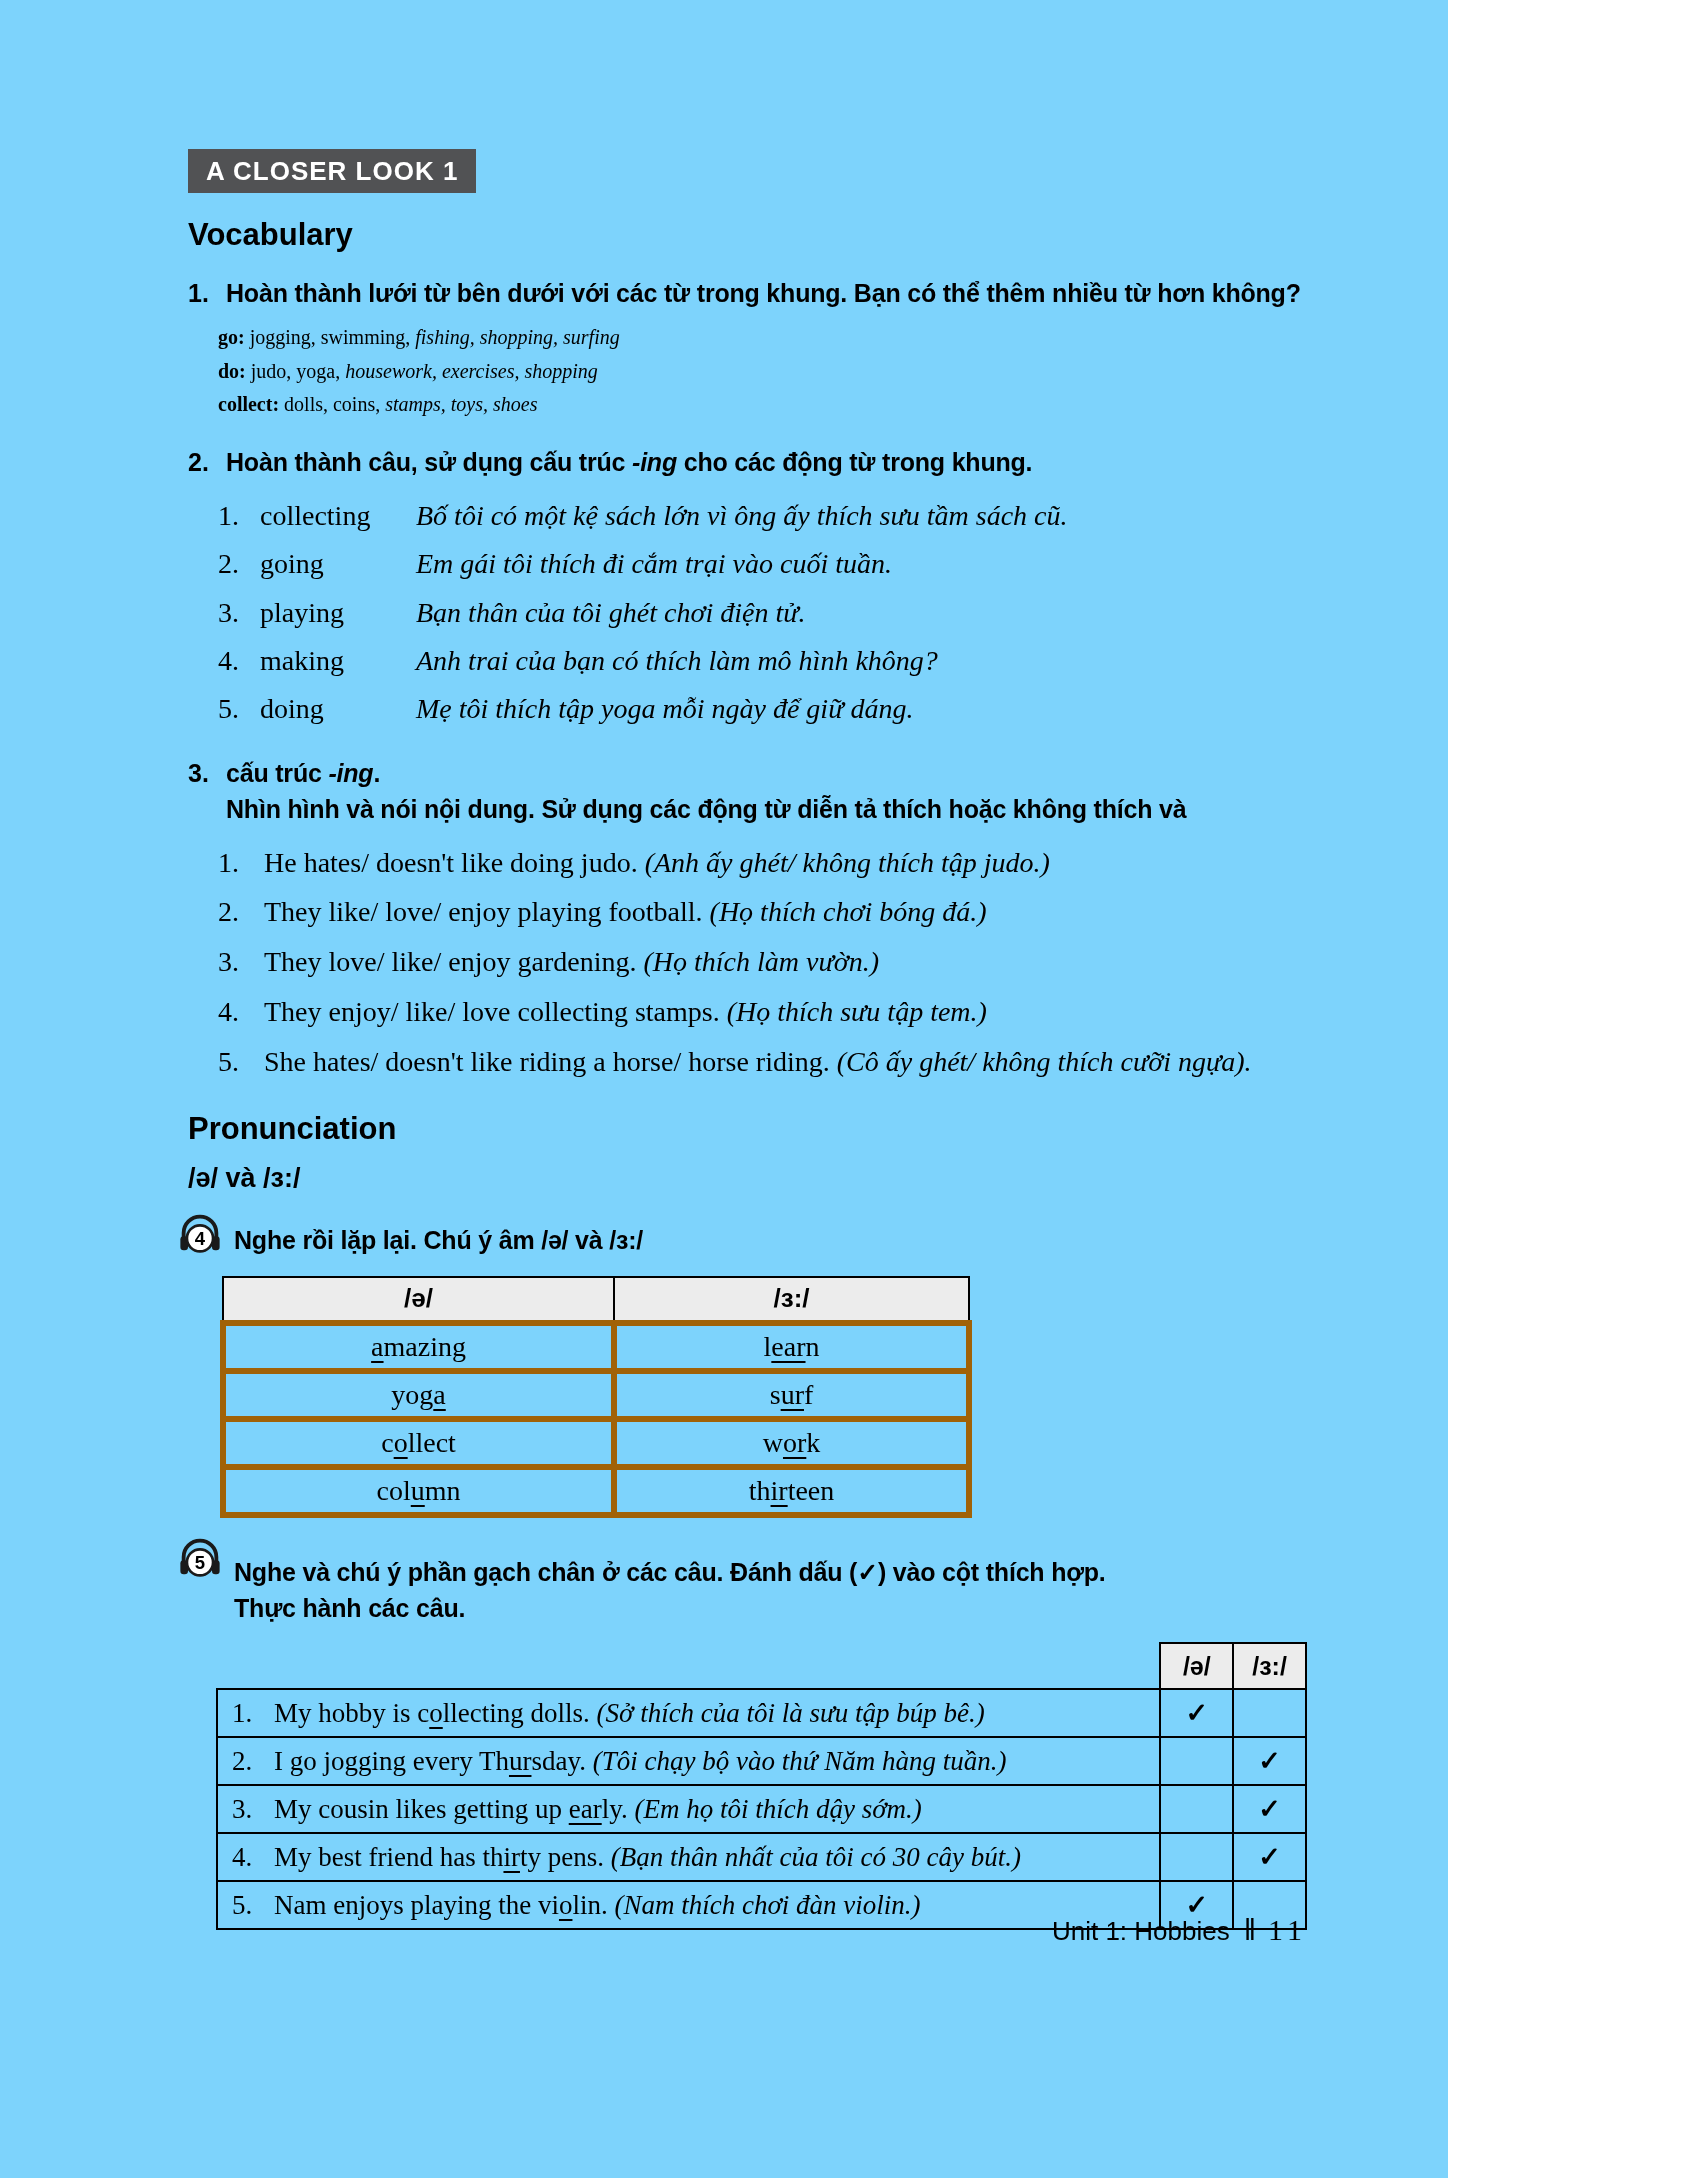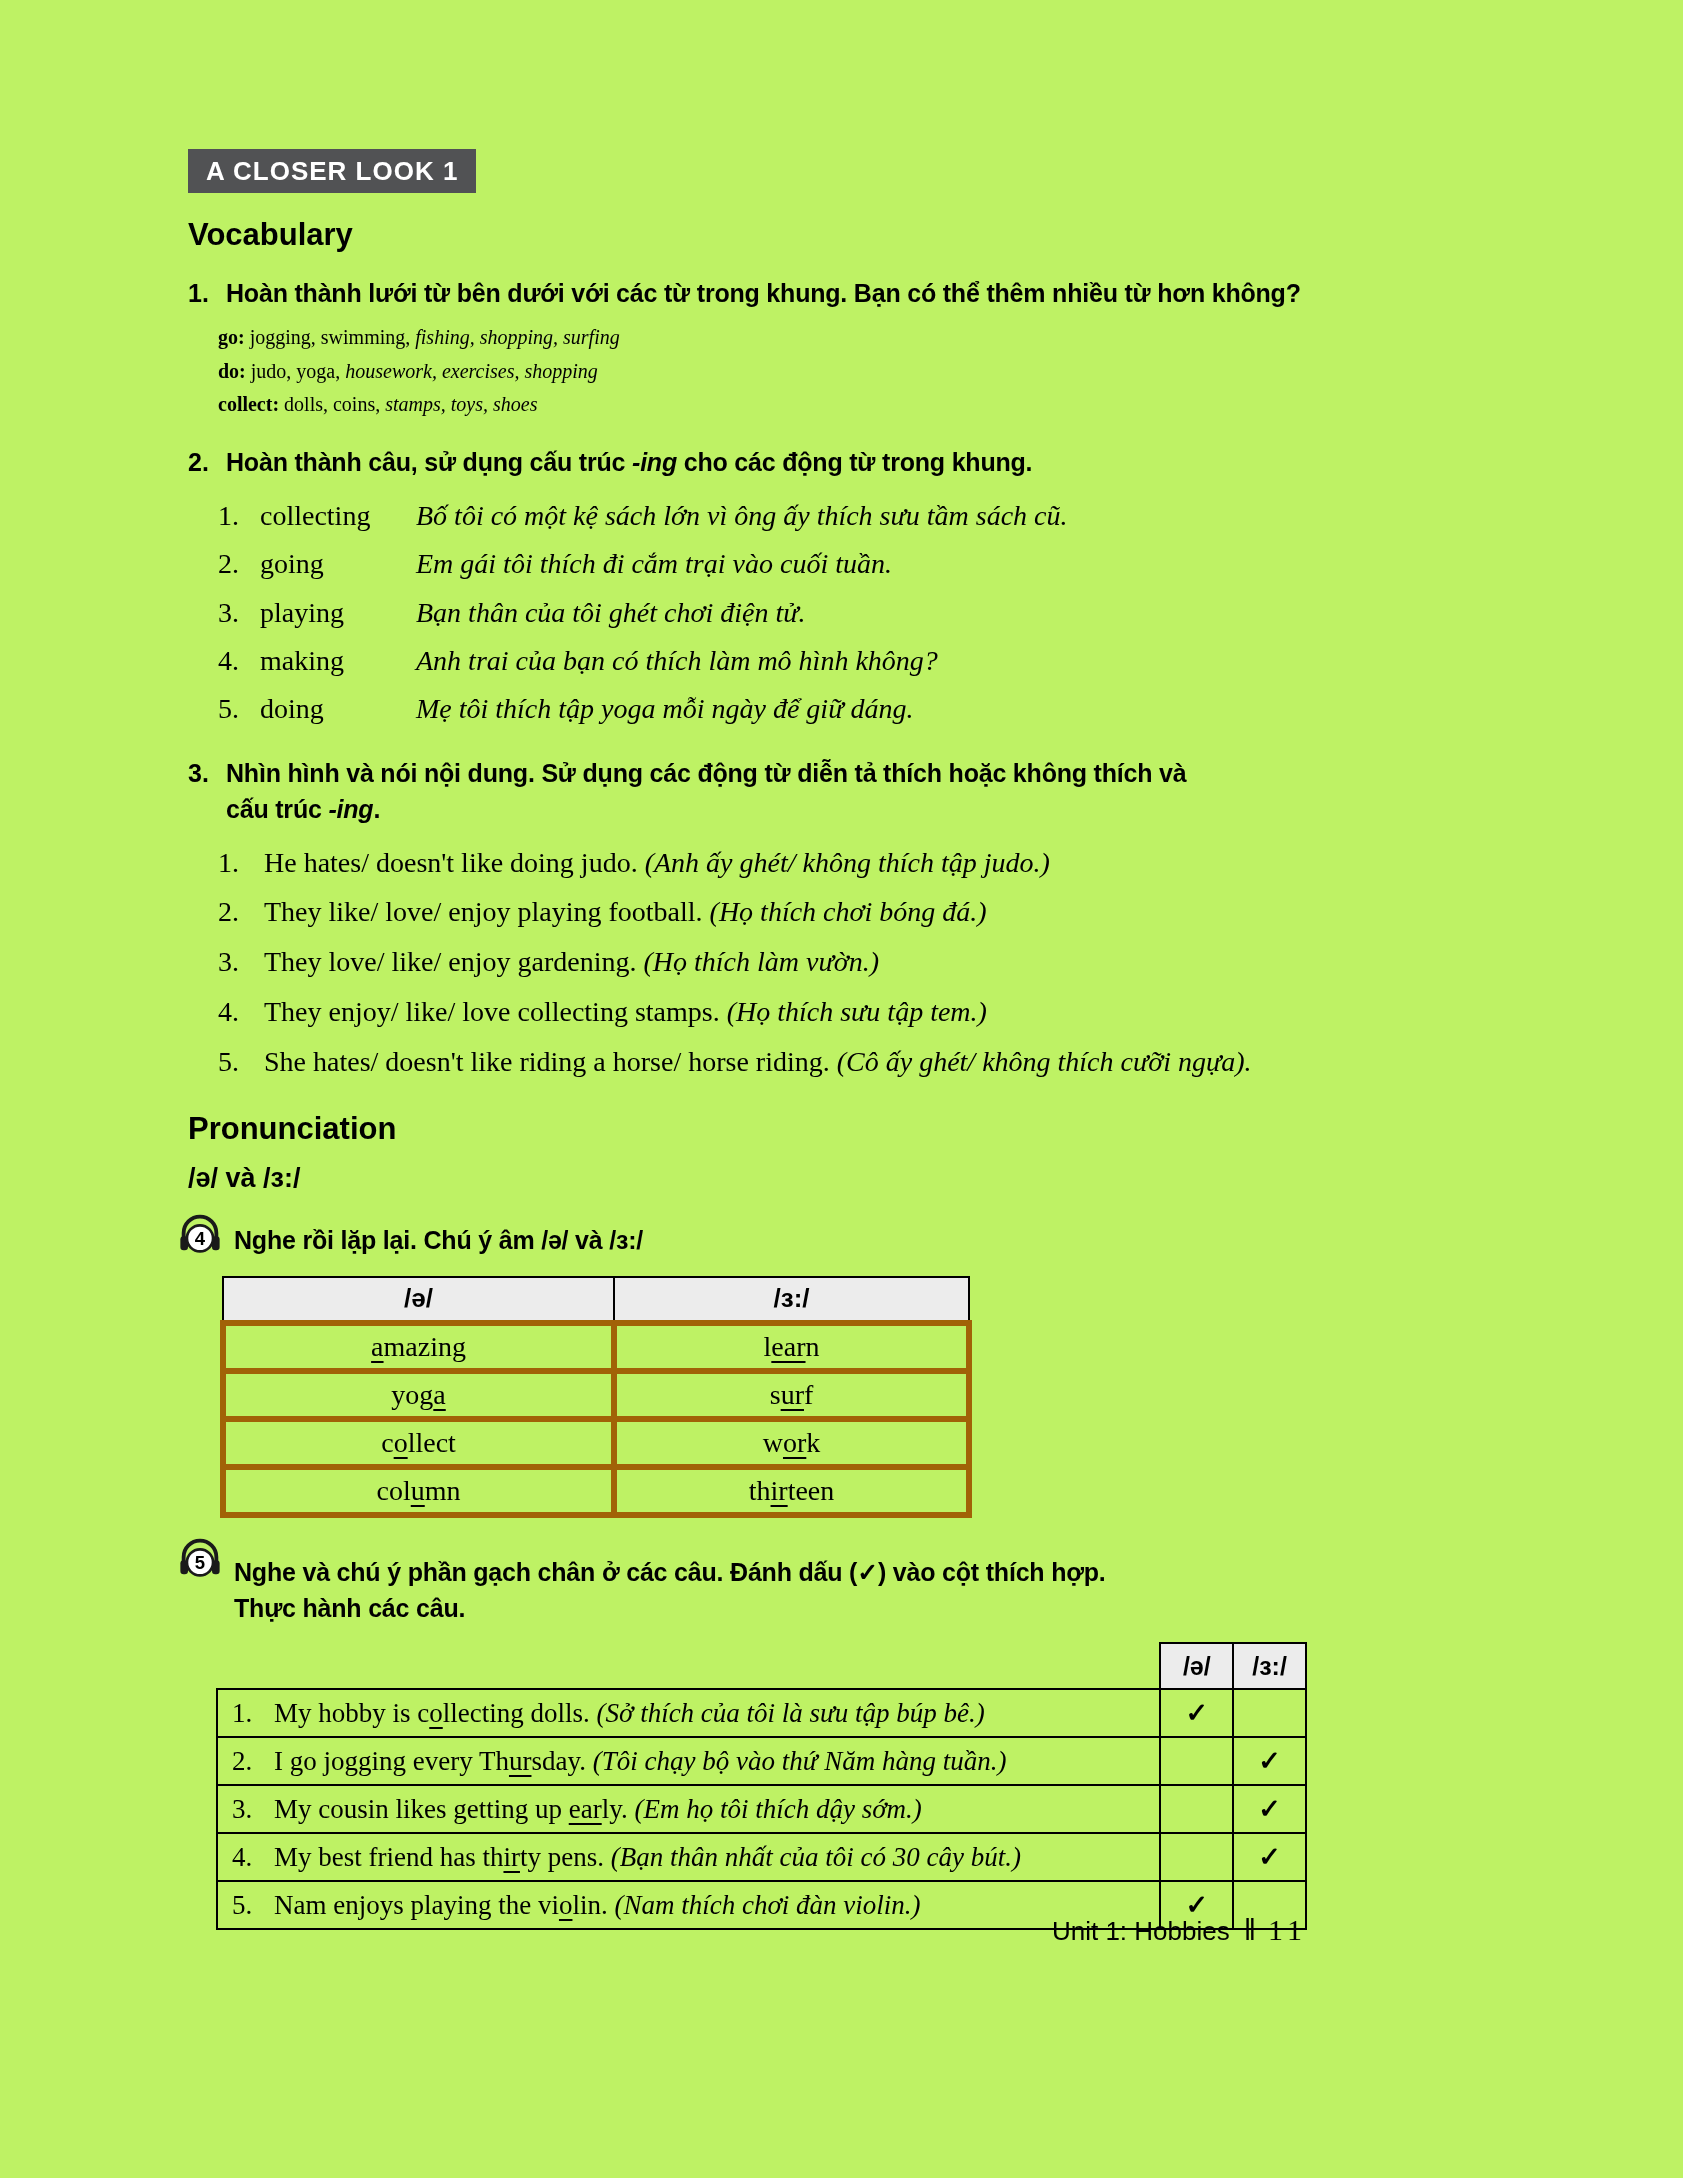--- a/index.html
+++ b/index.html
@@ -1,18 +1,18 @@
 <!DOCTYPE html>
 <html><head>
 <meta charset="utf-8">
 <style>
   * { margin:0; padding:0; box-sizing:border-box; }
   html,body { background:#fff; }
   body { width:1683px; height:2178px; font-family:"Liberation Serif", serif; color:#000; }
-  .page { position:relative; width:1683px; height:2178px; overflow:hidden; background:#bef264; }
+  .page { position:relative; width:1448px; height:2178px; overflow:hidden; background:#7dd3fc; }
   .content { position:absolute; left:188px; top:149px; width:1119px; }
 
   .badge { display:inline-block; background:#515254; color:#fff;
            font-family:"Liberation Sans", sans-serif; font-weight:bold;
            font-size:26px; padding:7px 18px 6px; letter-spacing:1px; }
 
   .h-section { font-family:"Liberation Sans", sans-serif; font-weight:bold;
                font-size:31px; margin-top:24px; }
 
   .prompt-row { display:flex; align-items:flex-start; margin-top:22px; }
@@ -120,22 +120,22 @@
           <span class="v">Mẹ tôi thích tập yoga mỗi ngày để giữ dáng.</span>
         </div>
       </div>
     </div>
 
     
     <div>
       <div class="prompt-row">
         <span class="ex-num">3.</span>
         <div class="prompt">
+          <div><span>cấu trúc </span><span style="font-style: italic;">-ing</span><span>.</span></div>
           <div>Nhìn hình và nói nội dung. Sử dụng các động từ diễn tả thích hoặc không thích và</div>
-          <div><span>cấu trúc </span><span style="font-style: italic;">-ing</span><span>.</span></div>
         </div>
       </div>
       <div class="ex3-items">
         <div class="ex3-item">
           <span class="n">1.</span>
           <span><span>He hates/ doesn't like doing judo. </span><span style="font-style: italic;">(Anh ấy ghét/ không thích tập judo.)</span></span>
         </div>
         <div class="ex3-item">
           <span class="n">2.</span>
           <span><span>They like/ love/ enjoy playing football. </span><span style="font-style: italic;">(Họ thích chơi bóng đá.)</span></span>

